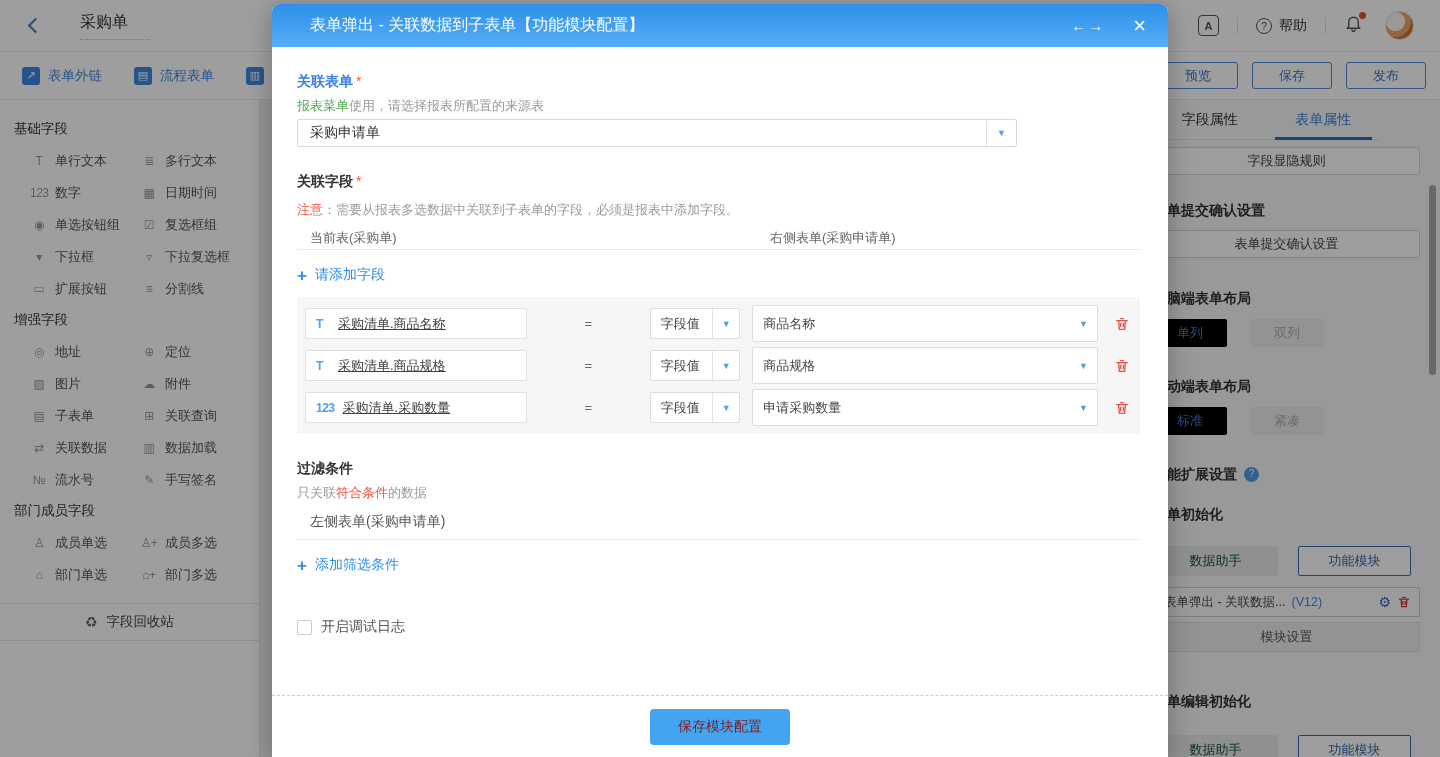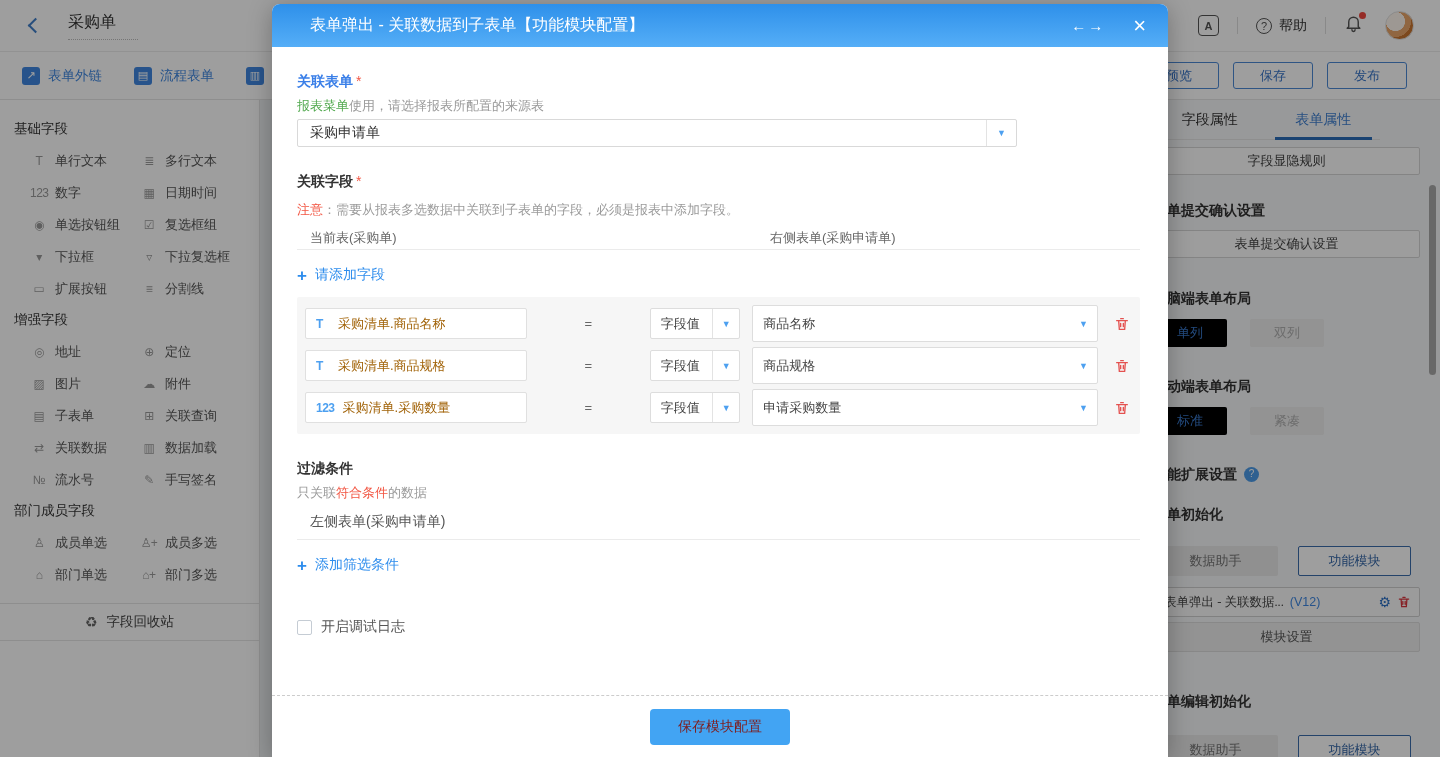--- a/index.html
+++ b/index.html
@@ -4,39 +4,39 @@
 <style>
   * { margin:0; padding:0; box-sizing:border-box; }
   html,body { width:1440px; height:757px; overflow:hidden; }
   body { font-family:"Liberation Sans","DejaVu Sans",sans-serif; background:#eef0f3; color:#333; }
   .app { position:relative; width:1440px; height:757px; overflow:hidden; }
 
   
   .topbar { position:absolute; top:0; left:0; right:0; height:52px; background:#fff; border-bottom:1px solid #ececec; display:flex; align-items:center; }
   .back-btn { margin-left:24px; width:20px; height:20px; cursor:pointer; position:relative; }
   .back-btn::before { content:""; position:absolute; left:6px; top:4px; width:9px; height:9px; border-left:2.5px solid #3f7ec9; border-bottom:2.5px solid #3f7ec9; transform:rotate(45deg); }
-  .app-title { margin-left:24px; font-size:16px; color:#333; padding-bottom:6px; border-bottom:1px dotted #bdbdbd; min-width:70px; }
+  .app-title { margin-left:36px; font-size:16px; color:#333; padding-bottom:6px; border-bottom:1px dotted #bdbdbd; min-width:70px; }
   .topbar-right { margin-left:auto; margin-right:26px; display:flex; align-items:center; }
   .tb-divider { width:1px; height:17px; background:#ddd; margin:0 18px; }
   .translate-ic { width:21px; height:21px; border:1.6px solid #555; border-radius:4px; font-size:11px; font-weight:bold; color:#555; display:flex; align-items:center; justify-content:center; cursor:pointer; }
   .help-wrap { display:flex; align-items:center; gap:7px; cursor:pointer; }
   .q-circle { width:16px; height:16px; border:1.6px solid #555; border-radius:50%; color:#555; font-size:11px; display:flex; align-items:center; justify-content:center; }
   .help-label { font-size:14px; color:#333; }
   .bell-wrap { position:relative; margin-right:22px; cursor:pointer; }
   .bell-dot { position:absolute; top:-2px; right:-3px; width:7px; height:7px; border-radius:50%; background:#f0483f; }
   .avatar { width:29px; height:29px; border-radius:50%; cursor:pointer; border:1px solid #e0e0e0;
             background:radial-gradient(circle at 35% 35%, #fdf6ee 0 38%, #e8a569 39% 62%, #c9742f 63% 100%); }
 
   
   .toolbar { position:absolute; top:52px; left:0; right:0; height:48px; background:#fff; border-bottom:1px solid #e6e6e6; display:flex; align-items:center; }
   .tool-tabs { display:flex; align-items:center; margin-left:22px; gap:32px; }
   .tool-tab { display:flex; align-items:center; gap:8px; cursor:pointer; }
   .tool-tab .tab-ic { width:18px; height:18px; background:#3f87e0; border-radius:3px; color:#fff; font-size:11px; display:flex; align-items:center; justify-content:center; }
   .tool-tab .tab-label { font-size:13.5px; color:#3f87e0; }
-  .tool-actions { margin-left:auto; margin-right:33px; display:flex; gap:14px; }
+  .tool-actions { margin-left:auto; margin-right:14px; display:flex; gap:14px; }
   .tool-btn { width:80px; height:27px; border:1px solid #4c8ad6; border-radius:3px; background:#fff; color:#3a76c8; font-size:13px; display:flex; align-items:center; justify-content:center; cursor:pointer; }
 
   
   .sidebar { position:absolute; top:100px; left:0; bottom:0; width:260px; background:#fff; border-right:1px solid #e4e4e4; }
   .sb-inner { padding-top:20px; }
   .sb-sec-title { padding-left:14px; font-size:13.5px; font-weight:normal; color:#333; height:18px; line-height:18px; }
   .sb-grid { padding-left:30px; margin-top:7px; margin-bottom:6px; display:grid; grid-template-columns:110px 1fr; }
   .sb-item { height:32px; display:flex; align-items:center; gap:7px; cursor:pointer; }
   .sb-item .ico { width:18px; text-align:center; font-size:12px; color:#9a9a9a; letter-spacing:-0.5px; flex:0 0 18px; }
   .sb-item .lb { font-size:13px; color:#555; white-space:nowrap; }
@@ -53,24 +53,24 @@
   .rp-body { padding:0 20px 0 14px; }
   .rp-btn { margin-top:7px; height:28px; background:#fdfdfd; border:1px solid #d6d6d6; border-radius:2px; display:flex; align-items:center; justify-content:center; font-size:13px; color:#444; cursor:pointer; }
   .rp-heading { font-size:14px; font-weight:bold; color:#333; height:18px; line-height:18px; display:flex; align-items:center; gap:7px; }
   .rp-toggles { display:flex; gap:23px; margin-top:12px; }
   .rp-toggle { width:74px; height:28px; display:flex; align-items:center; justify-content:center; font-size:13px; cursor:pointer; border-radius:2px; }
   .rp-toggle.on { background:#000000; color:#3a7bd0; }
   .rp-toggle.off { background:#ededed; color:#b0b0b0; }
   .rp-q { width:15px; height:15px; border-radius:50%; background:#4d9ce8; color:#fff; font-size:10px; font-weight:normal; display:flex; align-items:center; justify-content:center; }
   .rp-seg { display:flex; gap:20px; }
   .seg-btn { height:30px; display:flex; align-items:center; justify-content:center; font-size:13px; cursor:pointer; border-radius:2px; }
-  .seg-data { flex:0 0 125px; background:#e9e9e9; color:#737373; }
+  .seg-data { flex:0 0 125px; background:#e9e9e9; color:#14532d; }
   .seg-mod { flex:0 0 113px; background:#fff; border:1px solid #3a6cab; color:#3567a8; }
   .rp-module-row { margin-top:11px; height:30px; border:1px solid #cfcfcf; background:#fbfbfb; border-radius:2px; display:flex; align-items:center; padding:0 8px 0 10px; gap:6px; }
-  .rp-module-row .mr-text { font-size:12.5px; color:#444; white-space:nowrap;font-family:Liberation Serif, serif; }
+  .rp-module-row .mr-text { font-size:12.5px; color:#444; white-space:nowrap; }
   .rp-module-row .mr-ver { font-size:12.5px; color:#3f87e0; }
   .gear-ic { margin-left:auto; color:#2b6fc4; font-size:14px; cursor:pointer; line-height:1; }
   .trash-ic { color:#d9363e; cursor:pointer; display:flex; align-items:center; }
   .rp-settings { margin-top:5px; height:30px; background:#ededed; border:1px solid #dcdcdc; border-radius:2px; display:flex; align-items:center; justify-content:center; font-size:13px; color:#555; cursor:pointer; }
   .scroll-thumb { position:absolute; right:4px; top:85px; width:7px; height:190px; background:#a9a9a9; border-radius:4px; }
 
   
   .overlay { position:absolute; inset:0; background:rgba(0,0,0,0.38); z-index:10; }
 
   
@@ -100,21 +100,21 @@
   .cols .c2 { font-size:13px; color:#666; }
   .hr { margin-top:4px; border-bottom:1px solid #ebebeb; }
   .add-link { margin-top:16px; display:flex; align-items:center; gap:8px; color:#2e8ded; font-size:14px; cursor:pointer; height:18px; }
   .add-link .plus { font-size:17px; font-weight:bold; line-height:1; }
 
   .map-panel { margin-top:13px; background:#f6f6f6; border-radius:2px; padding:11px 10px 11px 8px; }
   .map-row { display:flex; align-items:center; height:31px; }
   .map-row + .map-row { margin-top:11px; }
   .map-field { width:223px; height:31px; background:#fff; border:1px solid #e0e0e0; border-radius:2px; display:flex; align-items:center; gap:8px; padding-left:10px; }
   .fi { color:#4da0f0; font-size:12px; font-weight:bold; letter-spacing:-0.5px; min-width:14px; }
-  .map-field .ft { font-size:13px; color:#a16207; }
+  .map-field .ft { font-size:13px; color:#404040;text-decoration:underline; }
   .map-eq { width:124px; text-align:center; font-size:13px; color:#666; }
   .map-mode { width:91px; height:31px; background:#fff; border:1px solid #ddd; border-radius:2px; display:flex; align-items:center; cursor:pointer; }
   .map-mode .val { flex:1; padding-left:10px; font-size:13px; color:#444; }
   .map-mode .caret-box { width:27px; align-self:stretch; border-left:1px solid #e3e3e3; display:flex; align-items:center; justify-content:center; }
   .map-val { margin-left:12px; width:348px; height:37px; background:#fff; border:1px solid #ddd; border-radius:2px; display:flex; align-items:center; cursor:pointer; }
   .map-val .val { flex:1; padding-left:10px; font-size:13px; color:#444; }
   .map-val .caret-box { width:27px; display:flex; align-items:center; justify-content:center; }
   .map-trash { margin-left:16px; color:#e4514f; display:flex; align-items:center; cursor:pointer; }
 
   .filter-label { margin-top:26px; }

